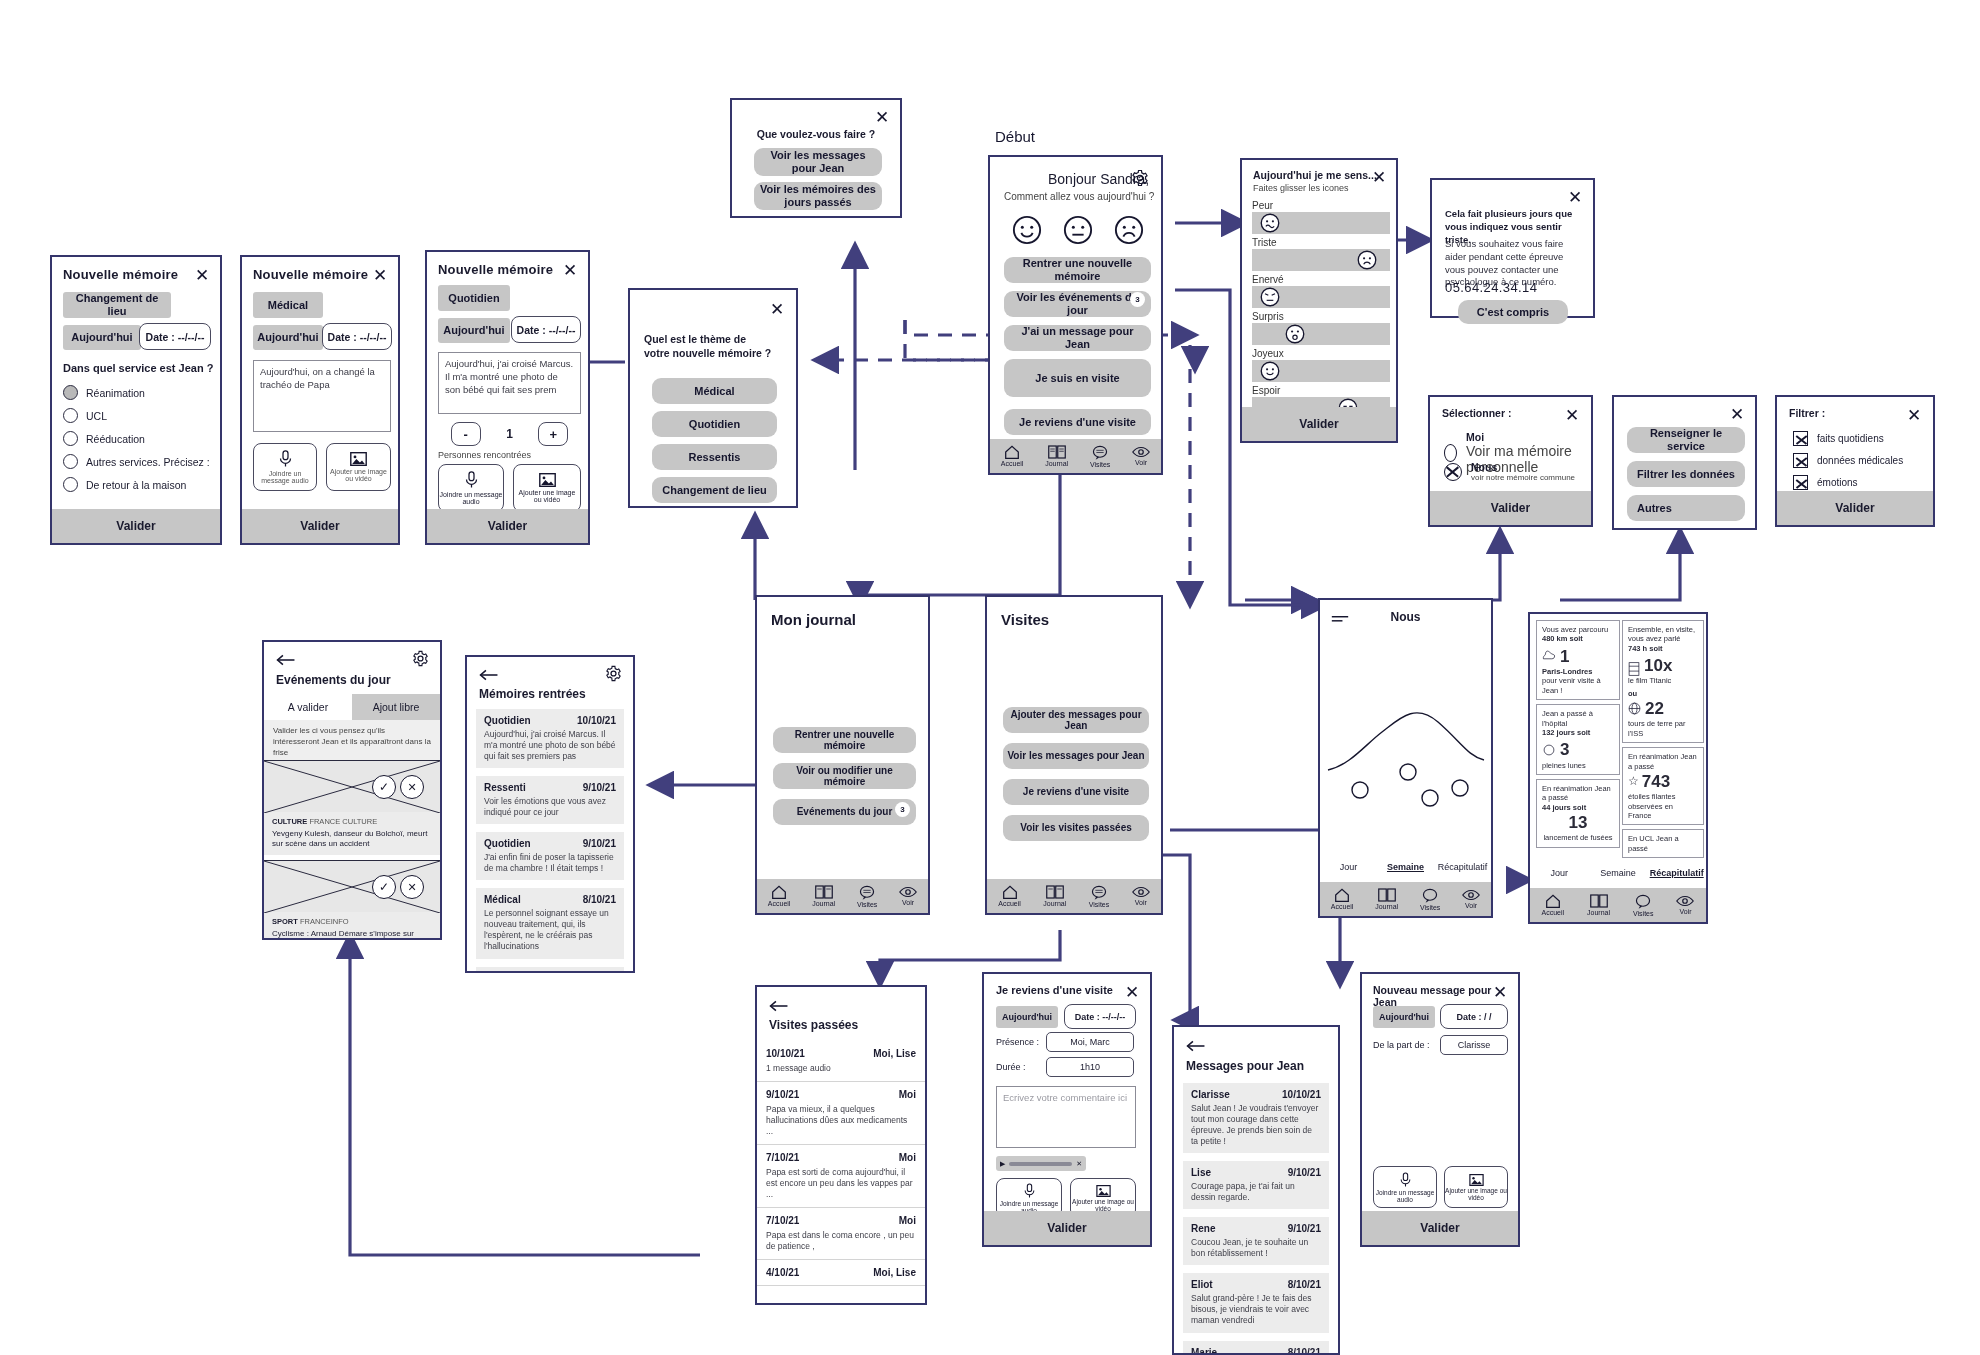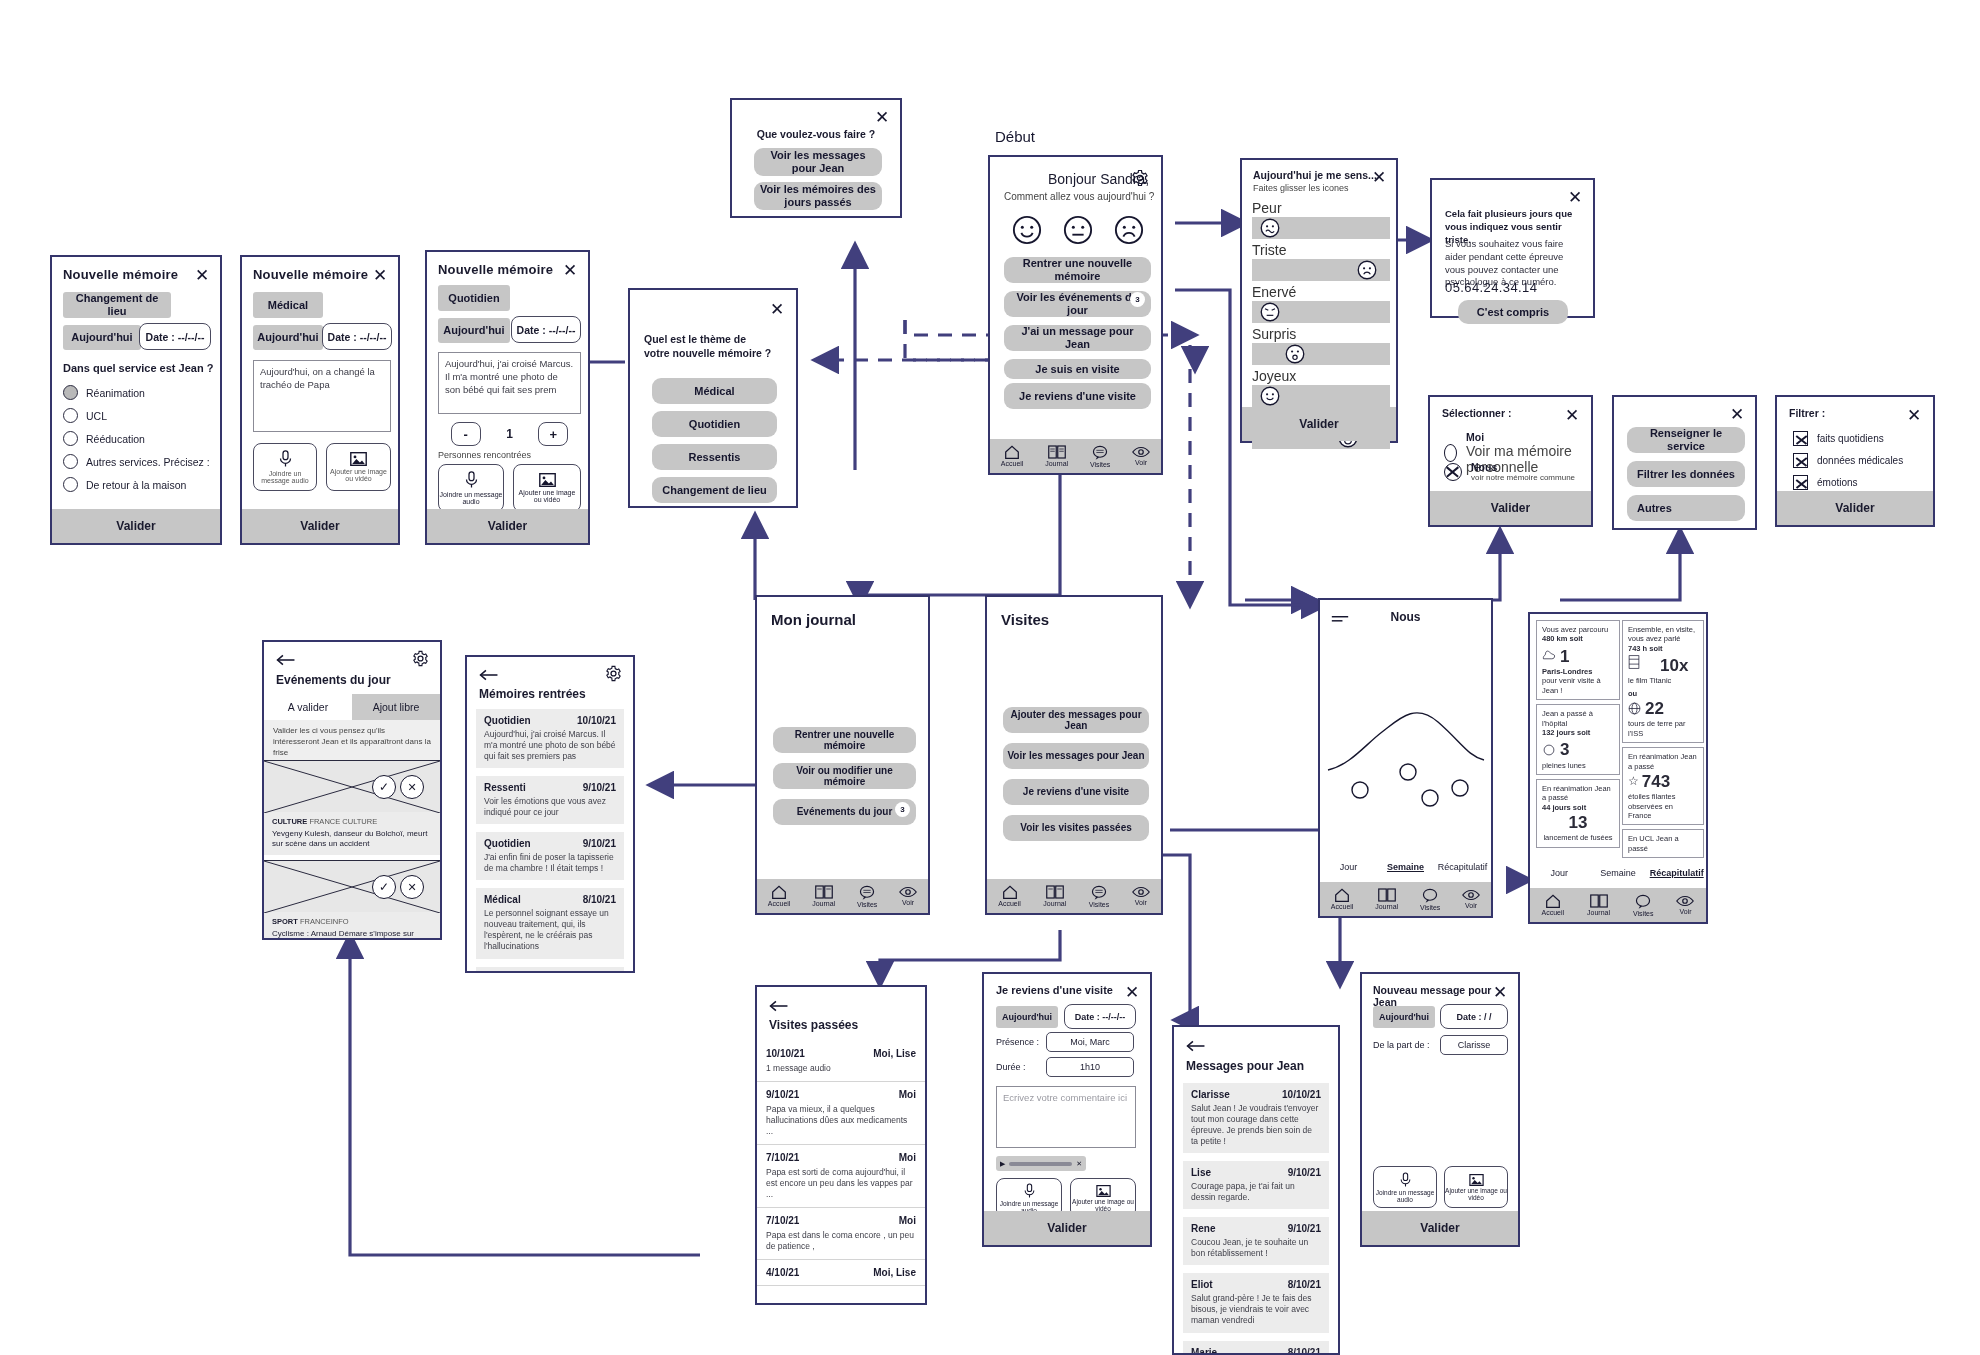--- a/index.html
+++ b/index.html
@@ -87,21 +87,21 @@
   .card .t { font-weight:bold; font-size:10px; }
   .card .d { font-weight:bold; font-size:10px; }
   .card .b { font-size:8.5px; color:#3e3e48; line-height:1.3; margin-top:3px; }
   .cardhead { display:flex; justify-content:space-between; align-items:baseline; }
 
   .listrow { border-bottom:1px solid #d4d4d4; padding:7px 9px; }
   .lr-top { display:flex; justify-content:space-between; font-weight:bold; font-size:10px; }
   .lr-b { font-size:8.5px; color:#3e3e48; margin-top:4px; line-height:1.3; }
 
   .sliderrow { background:#c6c6c6; height:22px; position:relative; margin-bottom:3px; }
-  .sliderlbl { font-size:14px; color:#333; margin-bottom:1px; }
+  .sliderlbl { font-size:10px; color:#333; margin-bottom:1px; }
 
   .segtab { flex:1; display:flex; align-items:center; justify-content:center; font-size:10.5px; height:26px; }
   .segtab.active { background:#c9c9c9; }
 
   .recap-tabs { position:absolute; left:0; right:0; display:flex; font-size:9px; }
   .recap-tabs div { flex:1; text-align:center; }
   .recap-tabs .u { text-decoration:underline; font-weight:bold; }
 
   .statbox { border:1px solid #9a9aa6; background:#fff; padding:4px 5px; font-size:7.5px; line-height:1.25; color:#2b2b38; }
   .statbig { font-size:17px; font-weight:bold; }
@@ -314,21 +314,21 @@
     <div class="gbtn r" style="height:26px;margin-bottom:8px;position:relative;">
           <span>Rentrer une nouvelle mémoire</span>
         </div>
     <div class="gbtn r" style="height:26px;margin-bottom:8px;position:relative;">
       <span>Voir les événements du jour</span>
       <span style="position:absolute;right:6px;top:1px;width:15px;height:15px;border-radius:50%;background:#fff;display:flex;align-items:center;justify-content:center;font-size:8px;">3</span>
     </div>
     <div class="gbtn r" style="height:26px;margin-bottom:8px;">
           <span>J'ai un message pour Jean</span>
         </div>
-    <div class="gbtn r" style="height:20px;margin-bottom:4px;">
+    <div class="gbtn r" style="height:38px;margin-bottom:12px;">
           <span>Je suis en visite</span>
         </div>
     <div class="gbtn r" style="height:26px;">
           <span>Je reviens d'une visite</span>
         </div>
   </div>
   <div class="navbar">
     <div class="navitem">
           <svg width="16" height="14" viewBox="0 0 22 20">
             <path d="M2 10L11 2l9 8v9H2z" fill="none" stroke="#16162e" stroke-width="1.8"></path>
@@ -776,21 +776,21 @@
       <div>En réanimation Jean a passé</div>
       <div style="font-weight:bold;">44 jours soit</div>
       <div class="statbig" style="text-align:center;">13</div>
       <div style="text-align:center;">lancement de fusées</div>
     </div>
   </div>
   <div style="position:absolute;left:92px;top:6px;width:82px;">
     <div class="statbox" style="margin-bottom:4px;">
       <div>Ensemble, en visite, vous avez parlé</div>
       <div style="font-weight:bold;">743 h soit</div>
-      <div style="display:flex;align-items:flex-start;gap:20px;margin-top:2px;">
+      <div style="display:flex;align-items:flex-end;gap:4px;margin-top:2px;">
         <svg width="12" height="14" viewBox="0 0 16 20">
               <rect x="1" y="1" width="14" height="18" fill="none" stroke="#16162e"></rect>
               <line x1="1" y1="6" x2="15" y2="6" stroke="#16162e"></line>
               <line x1="1" y1="13" x2="15" y2="13" stroke="#16162e"></line>
             </svg>
         <span class="statbig">10x</span>
       </div>
       <div>le film Titanic</div>
       <div style="font-weight:bold;margin-top:3px;">ou</div>
       <div style="display:flex;align-items:center;gap:4px;">

